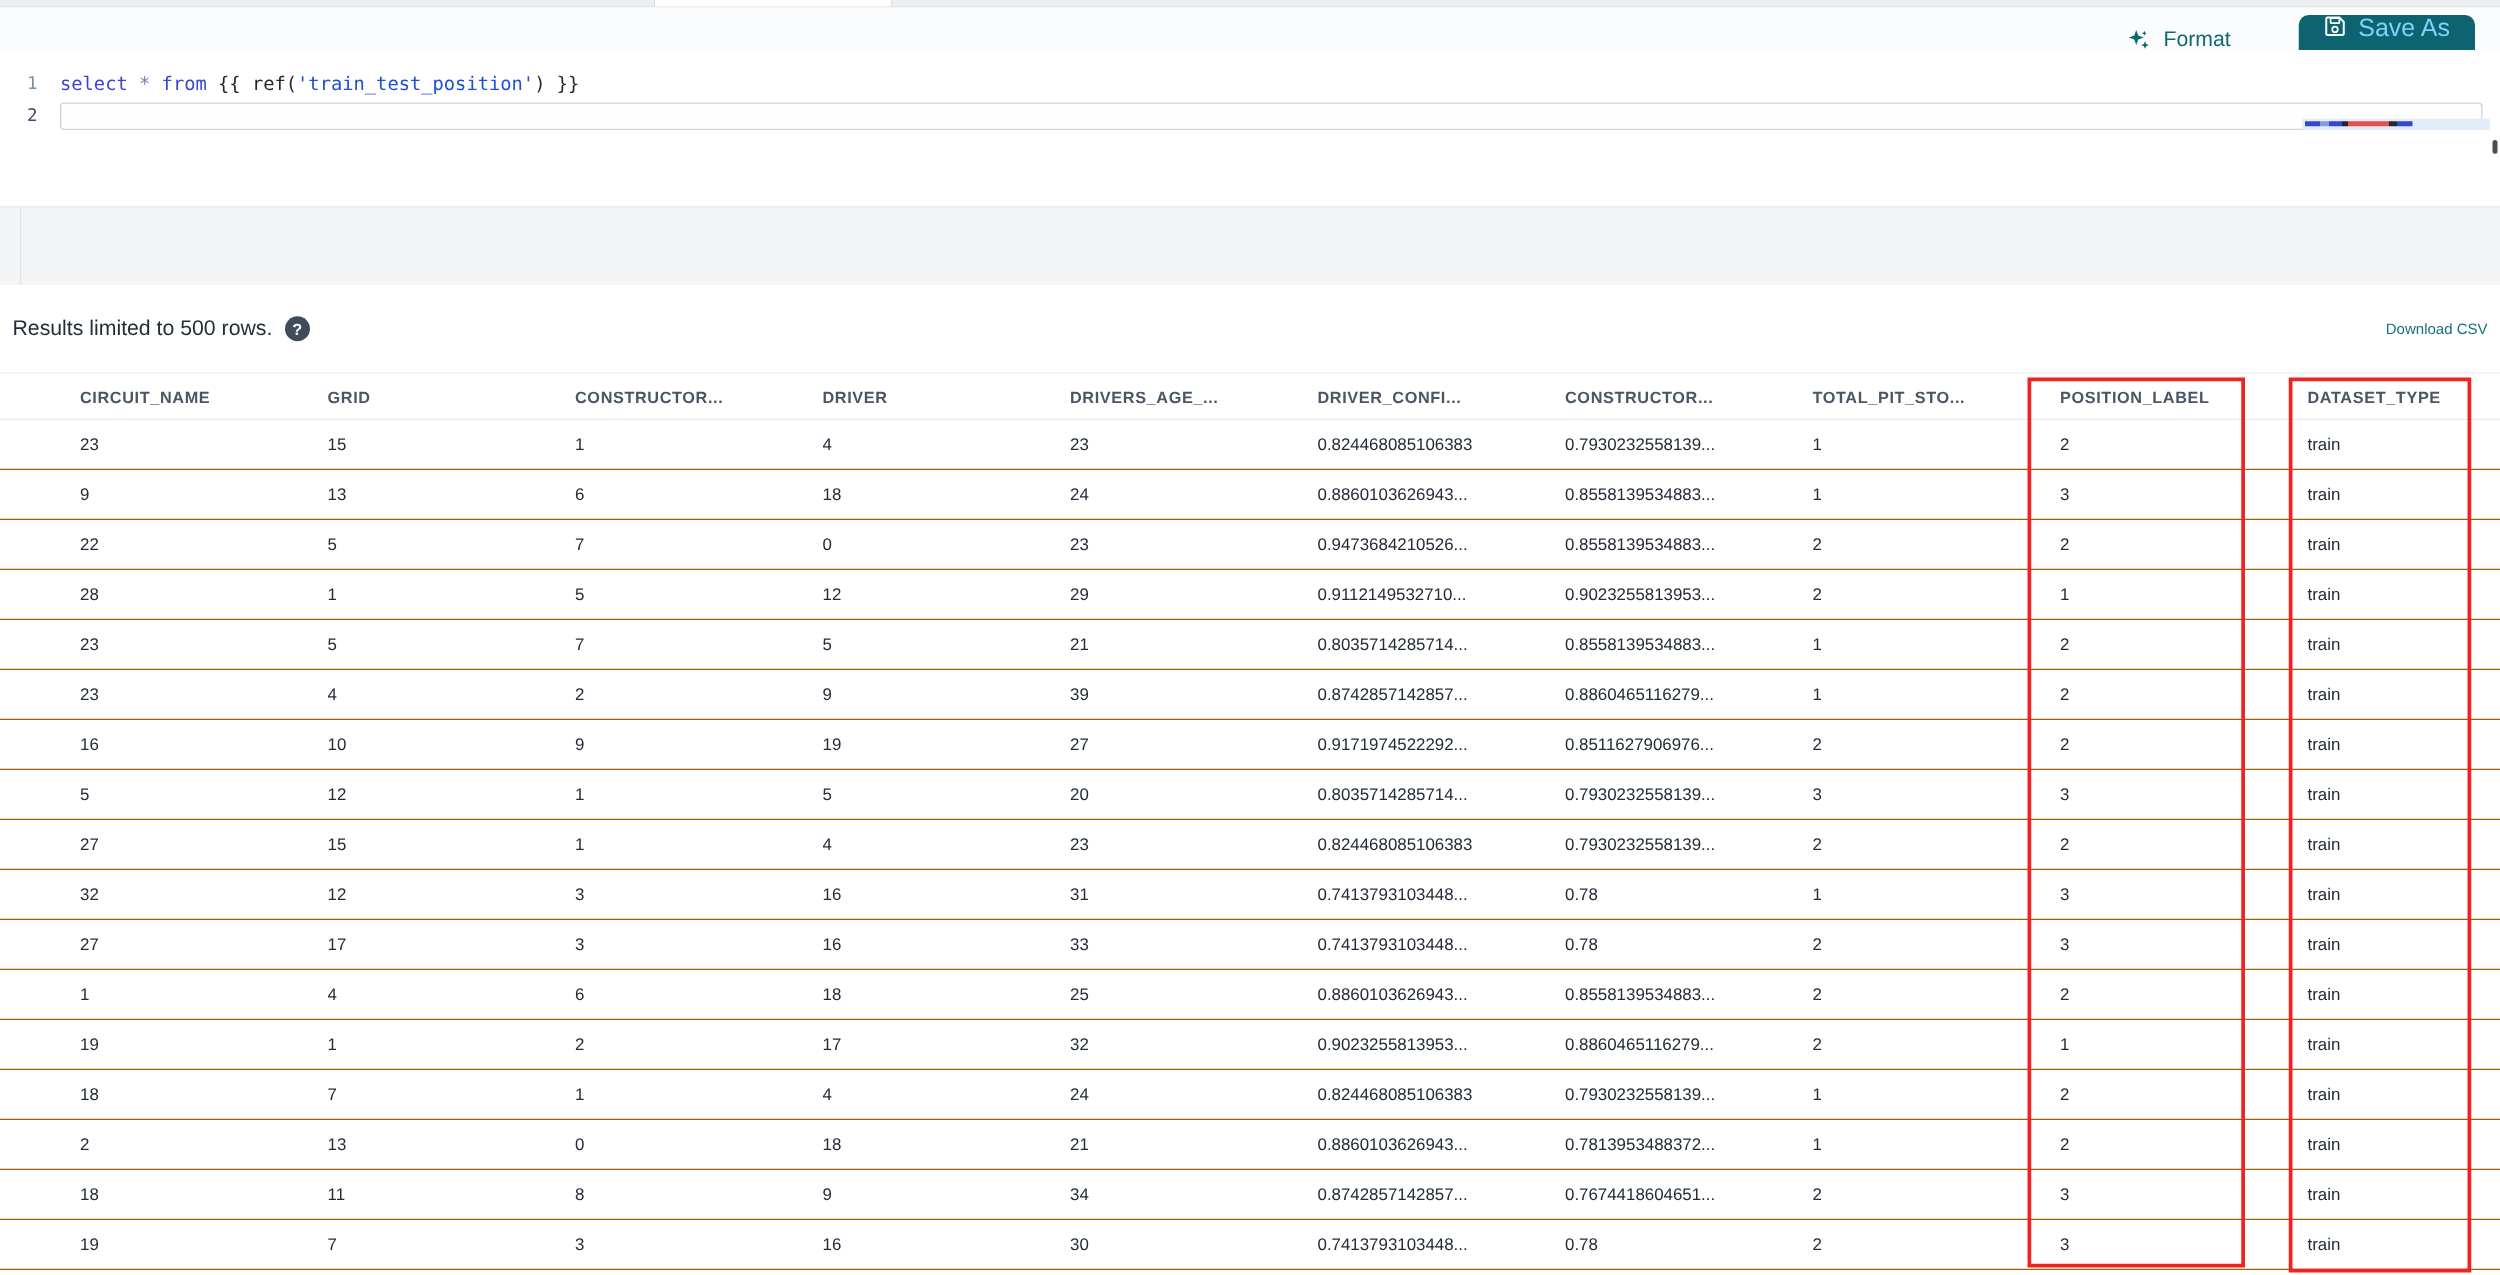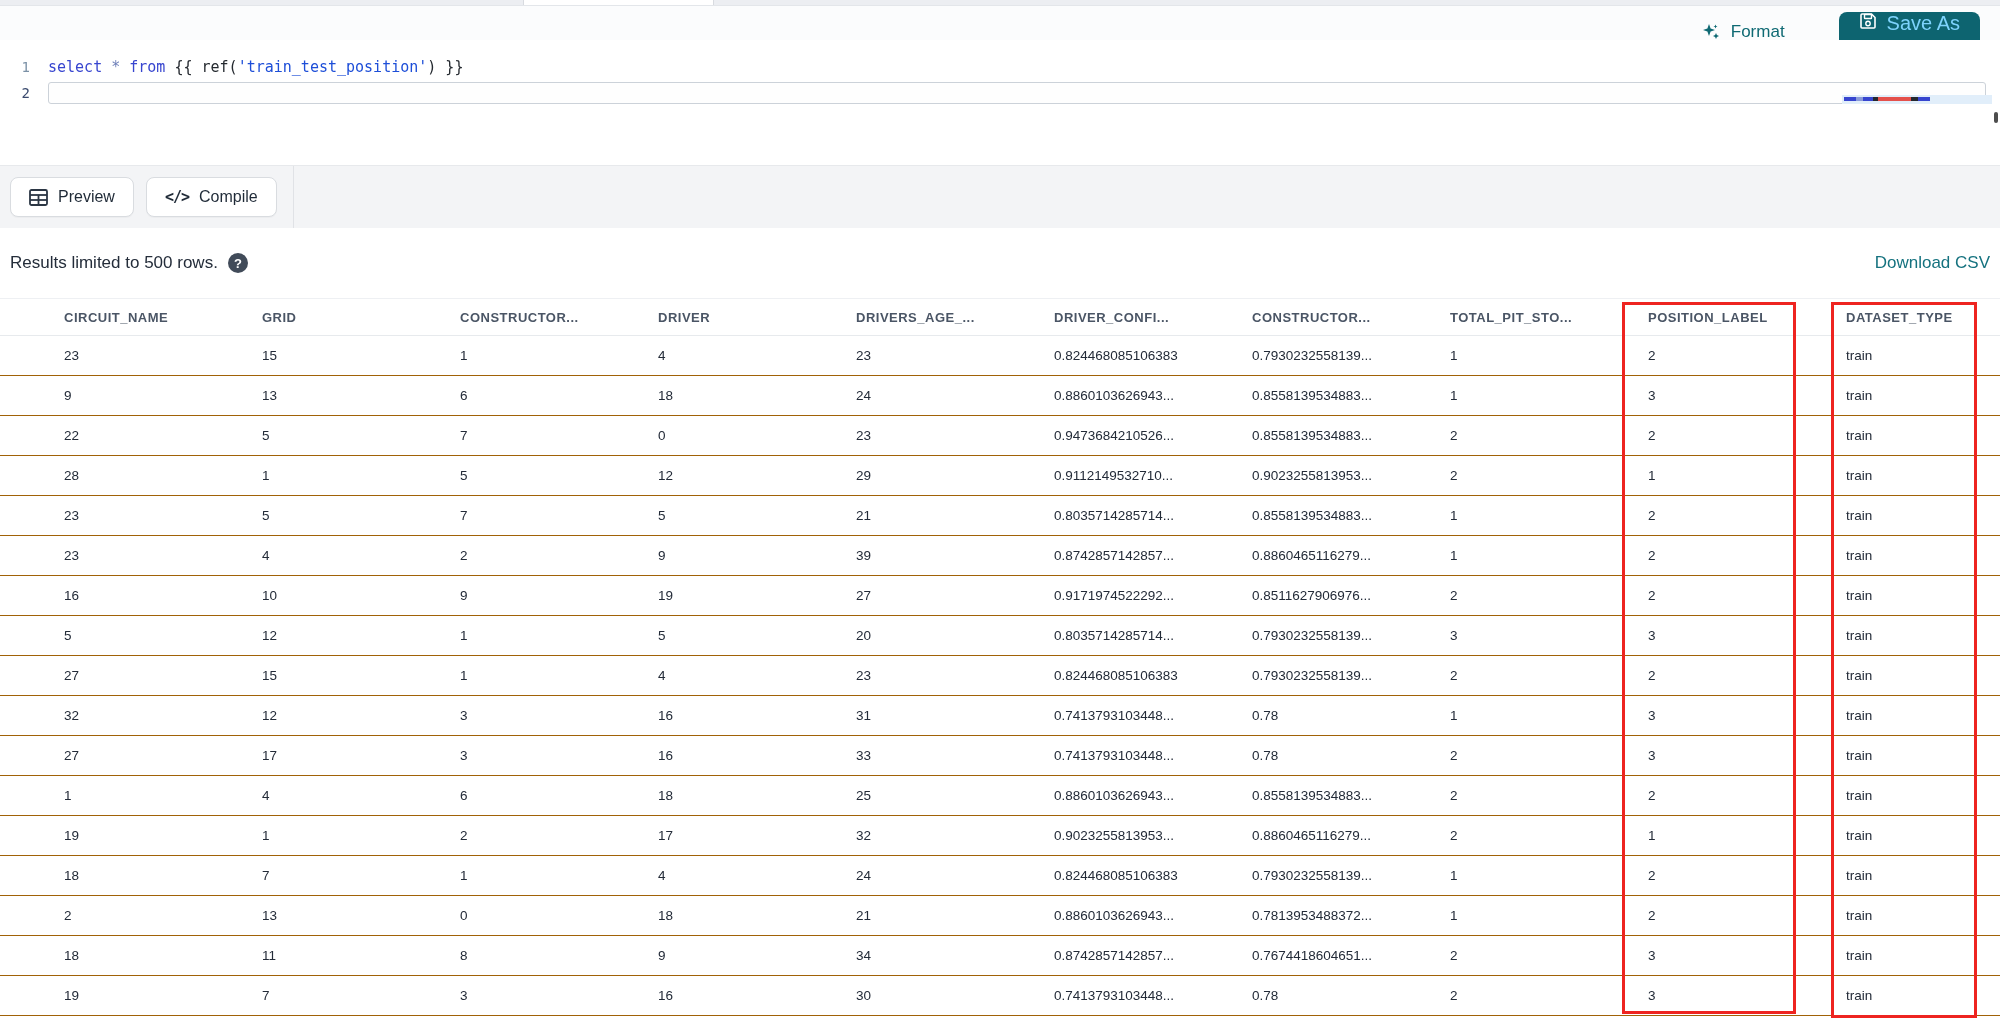--- a/index.html
+++ b/index.html
@@ -41,21 +41,21 @@
   .tab { position:relative; display:flex; align-items:center; padding:0 20px; font-size:16px; color:#2a3340; cursor:pointer; }
   .tab-active { font-weight:bold; color:#16202c; }
   .tab-active::after { content:""; position:absolute; left:14px; right:14px; bottom:0; height:3px; background:#6e7681; }
   .code-glyph { font-family:"DejaVu Sans Mono", monospace; font-weight:bold; font-size:15px; color:#1f2a37; letter-spacing:-1px; }
 
   
   .meta-row { position:absolute; top:228px; left:0; right:0; height:70px; background:#ffffff; display:flex; align-items:center; justify-content:space-between; padding:0 10px 0 10px;gap:25px; }
   .notice-wrap { display:flex; align-items:center; gap:10px; }
   .notice { font-size:17px; color:#242d3a; }
   .help-icon { width:20px; height:20px; border-radius:50%; background:#414b59; color:#ffffff; font-size:13px; font-weight:bold; display:flex; align-items:center; justify-content:center; cursor:pointer; }
-  .download-link { font-size:17px; color:#15727f; cursor:pointer; }
+  .download-link { font-size:12px; color:#15727f; cursor:pointer; }
 
   
   .table-wrap { position:absolute; top:298px; left:0; right:0; bottom:0; background:#ffffff; }
   .grid-cols { display:grid; grid-template-columns:198px 198px 198px 198px 198px 198px 198px 198px 198px 1fr; padding-left:64px; align-items:center; }
   .thead { height:38px; border-top:1px solid #eef0f3; border-bottom:1px solid #e7eaed; }
   .th { font-size:13px; font-weight:bold; letter-spacing:0.5px; color:#4a5565; white-space:nowrap; overflow:hidden; }
   .tr { height:40px; border-bottom:1px solid #a16207; }
   .td { font-size:13.5px; color:#232b38; white-space:nowrap; overflow:hidden; }
 
   
@@ -108,37 +108,20 @@
           <span class="line-content active-line"></span>
         </div>
       </div>
     <div class="minimap">
       <div class="minimap-line"></div>
     </div>
     <div class="scroll-dash"></div>
   </div>
 
   <div class="toolbar-band">
-    <div class="lead">
-      <button class="tool-btn">
-        <span>
-          <svg width="19" height="17" viewBox="0 0 19 17" fill="none">
-            <rect x="1" y="1" width="17" height="15" rx="1.5" stroke="#2b3644" stroke-width="1.8"></rect>
-            <line x1="1" y1="6" x2="18" y2="6" stroke="#2b3644" stroke-width="1.8"></line>
-            <line x1="9.5" y1="6" x2="9.5" y2="16" stroke="#2b3644" stroke-width="1.8"></line>
-            <line x1="1" y1="11" x2="18" y2="11" stroke="#2b3644" stroke-width="1.8"></line>
-          </svg>
-        </span>
-        <span>Preview</span>
-      </button>
-      <button class="tool-btn">
-        <span class="code-glyph">&lt;/&gt;</span>
-        <span>Compile</span>
-      </button>
-    </div>
     <div class="v-divider"></div>
   </div>
 
   <div class="meta-row">
     <div class="notice-wrap">
       <span class="notice">Results limited to 500 rows.</span>
       <span class="help-icon">?</span>
     </div>
     <span class="download-link">Download CSV</span>
   </div>

